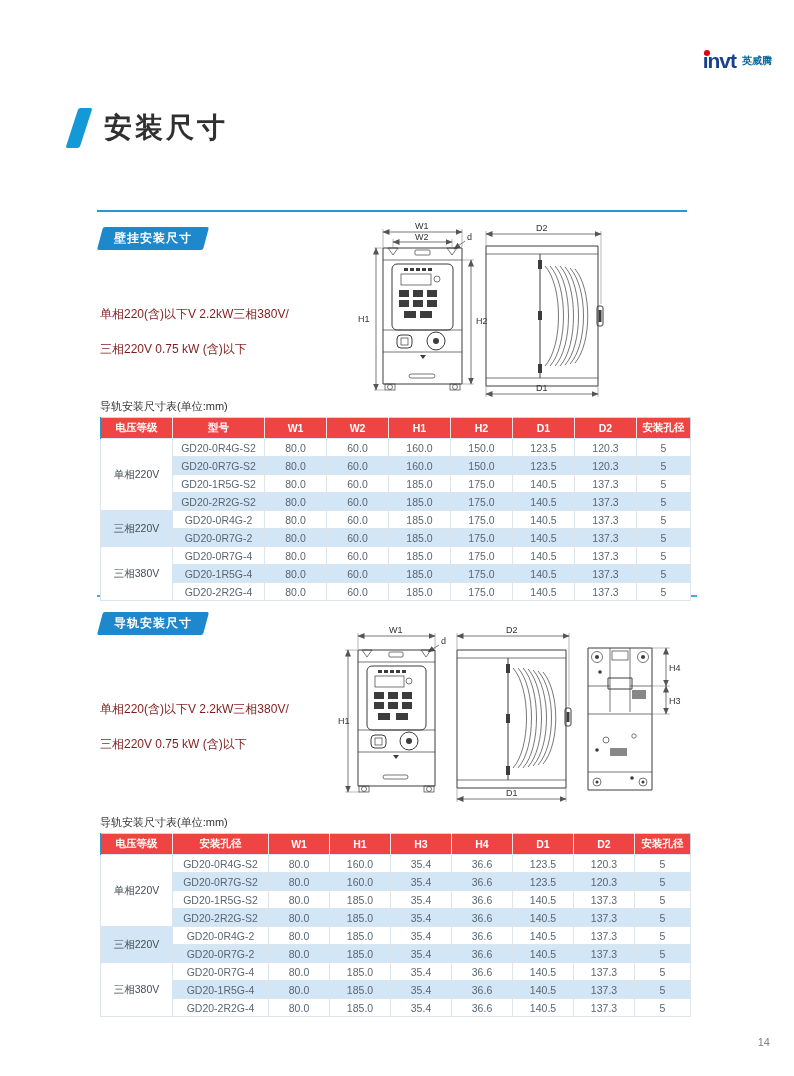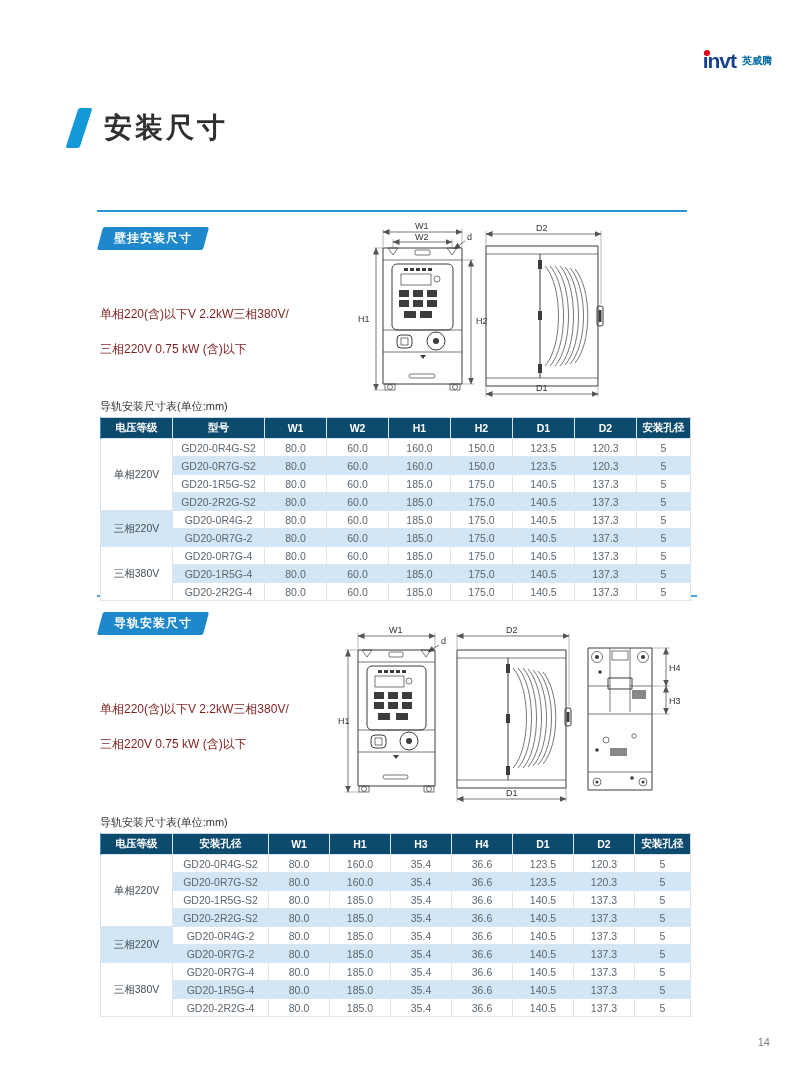--- a/index.html
+++ b/index.html
@@ -28,21 +28,21 @@
   #badge-wall{top:227px;} #badge-rail{top:612px;}
 
   
   .desc{position:absolute;left:100px;font-size:12px;color:#7f1d1d;}
   .caption{position:absolute;left:100px;font-size:11px;color:#333;}
 
   
   table.dim-table{position:absolute;left:100px;width:590px;border-collapse:collapse;table-layout:fixed;
                   font-size:10.5px;color:#5b6670;border:1px solid #c9d7e3;}
   #table-wall{top:417px;} #table-rail{top:833px;}
-  table.dim-table th{background:#0c4a6e;color:#fff;font-weight:700;font-size:10.5px;height:20px;
+  table.dim-table th{background:#ef4444;color:#fff;font-weight:700;font-size:10.5px;height:20px;
                      border-left:1px solid rgba(255,255,255,.85);padding:0;text-align:center;}
   table.dim-table th:first-child{border-left:1px solid #3290cc;}
   table.dim-table td{border:1px solid #dbe5ee;height:17px;text-align:center;padding:0;background:#fff;}
   table.dim-table tr.stripe td{background:#d2e6f5;}
   table.dim-table td.group-cell{background:#fff;color:#454f57;}
   table.dim-table td.group-cell.gstripe{background:#d2e6f5;}
 
   
   .drawing{position:absolute;}
   .ln{fill:none;stroke:#3c3c3c;stroke-width:1;stroke-linejoin:round;}

